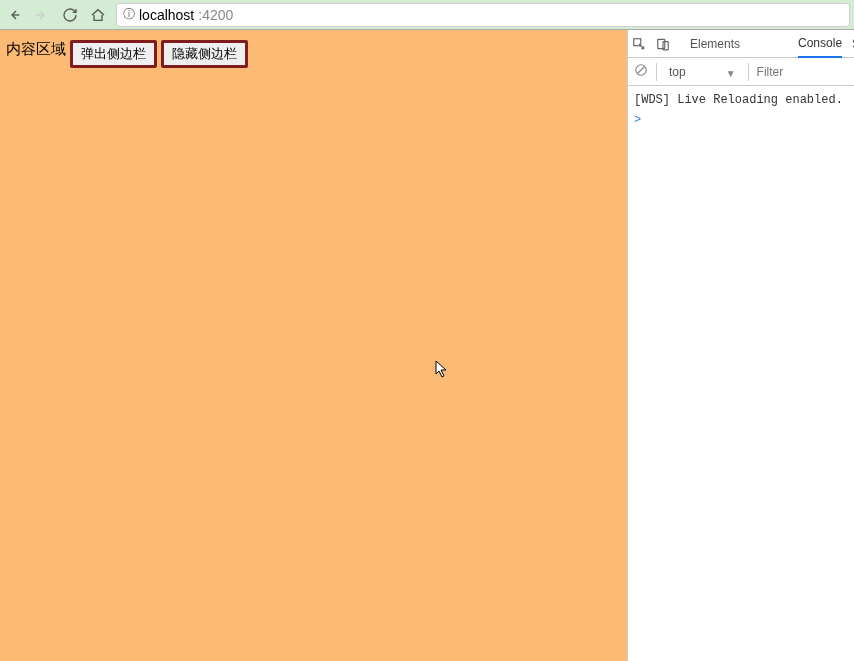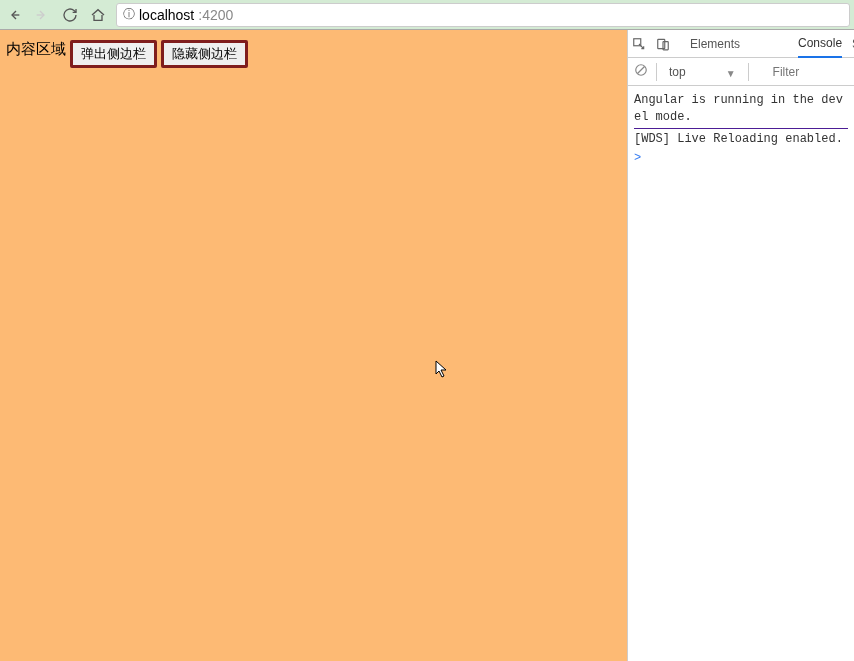--- a/index.html
+++ b/index.html
@@ -164,21 +164,20 @@
     .dropdown-arrow {
       color: #888;
       font-size: 10px;
     }
     .filter-input {
       border: none;
       outline: none;
       font-size: 12px;
       color: #888;
       width: 40px;
-      margin-left: 16px;
     }
     
     .console-output {
       flex: 1;
       padding: 4px 6px;
       font-family: "Consolas", "Courier New", monospace;
       font-size: 12px;
       color: #333;
     }
     .console-line {
@@ -266,21 +265,20 @@
       <div class="dt-divider"></div>
       <div class="context-select">
         <span>top</span>
         <span class="dropdown-arrow">▼</span>
       </div>
       <div class="dt-divider"></div>
       <input class="filter-input" placeholder="Filter" style="">
     </div>
 
     <div class="console-output">
-      <div class="console-line">Angular is running in the devel mode.</div>
       <div class="console-line">[WDS] Live Reloading enabled.</div>
       <div class="console-prompt">&gt;</div>
     </div>
   </div>
 </div>
 
 <svg class="cursor" width="14" height="18" viewBox="0 0 14 18">
     <path d="M1 1 L1 14 L4 11 L7 17 L9 16 L6 10 L11 10 Z" fill="#fff" stroke="#000" stroke-width="1"></path>
   </svg>
 

